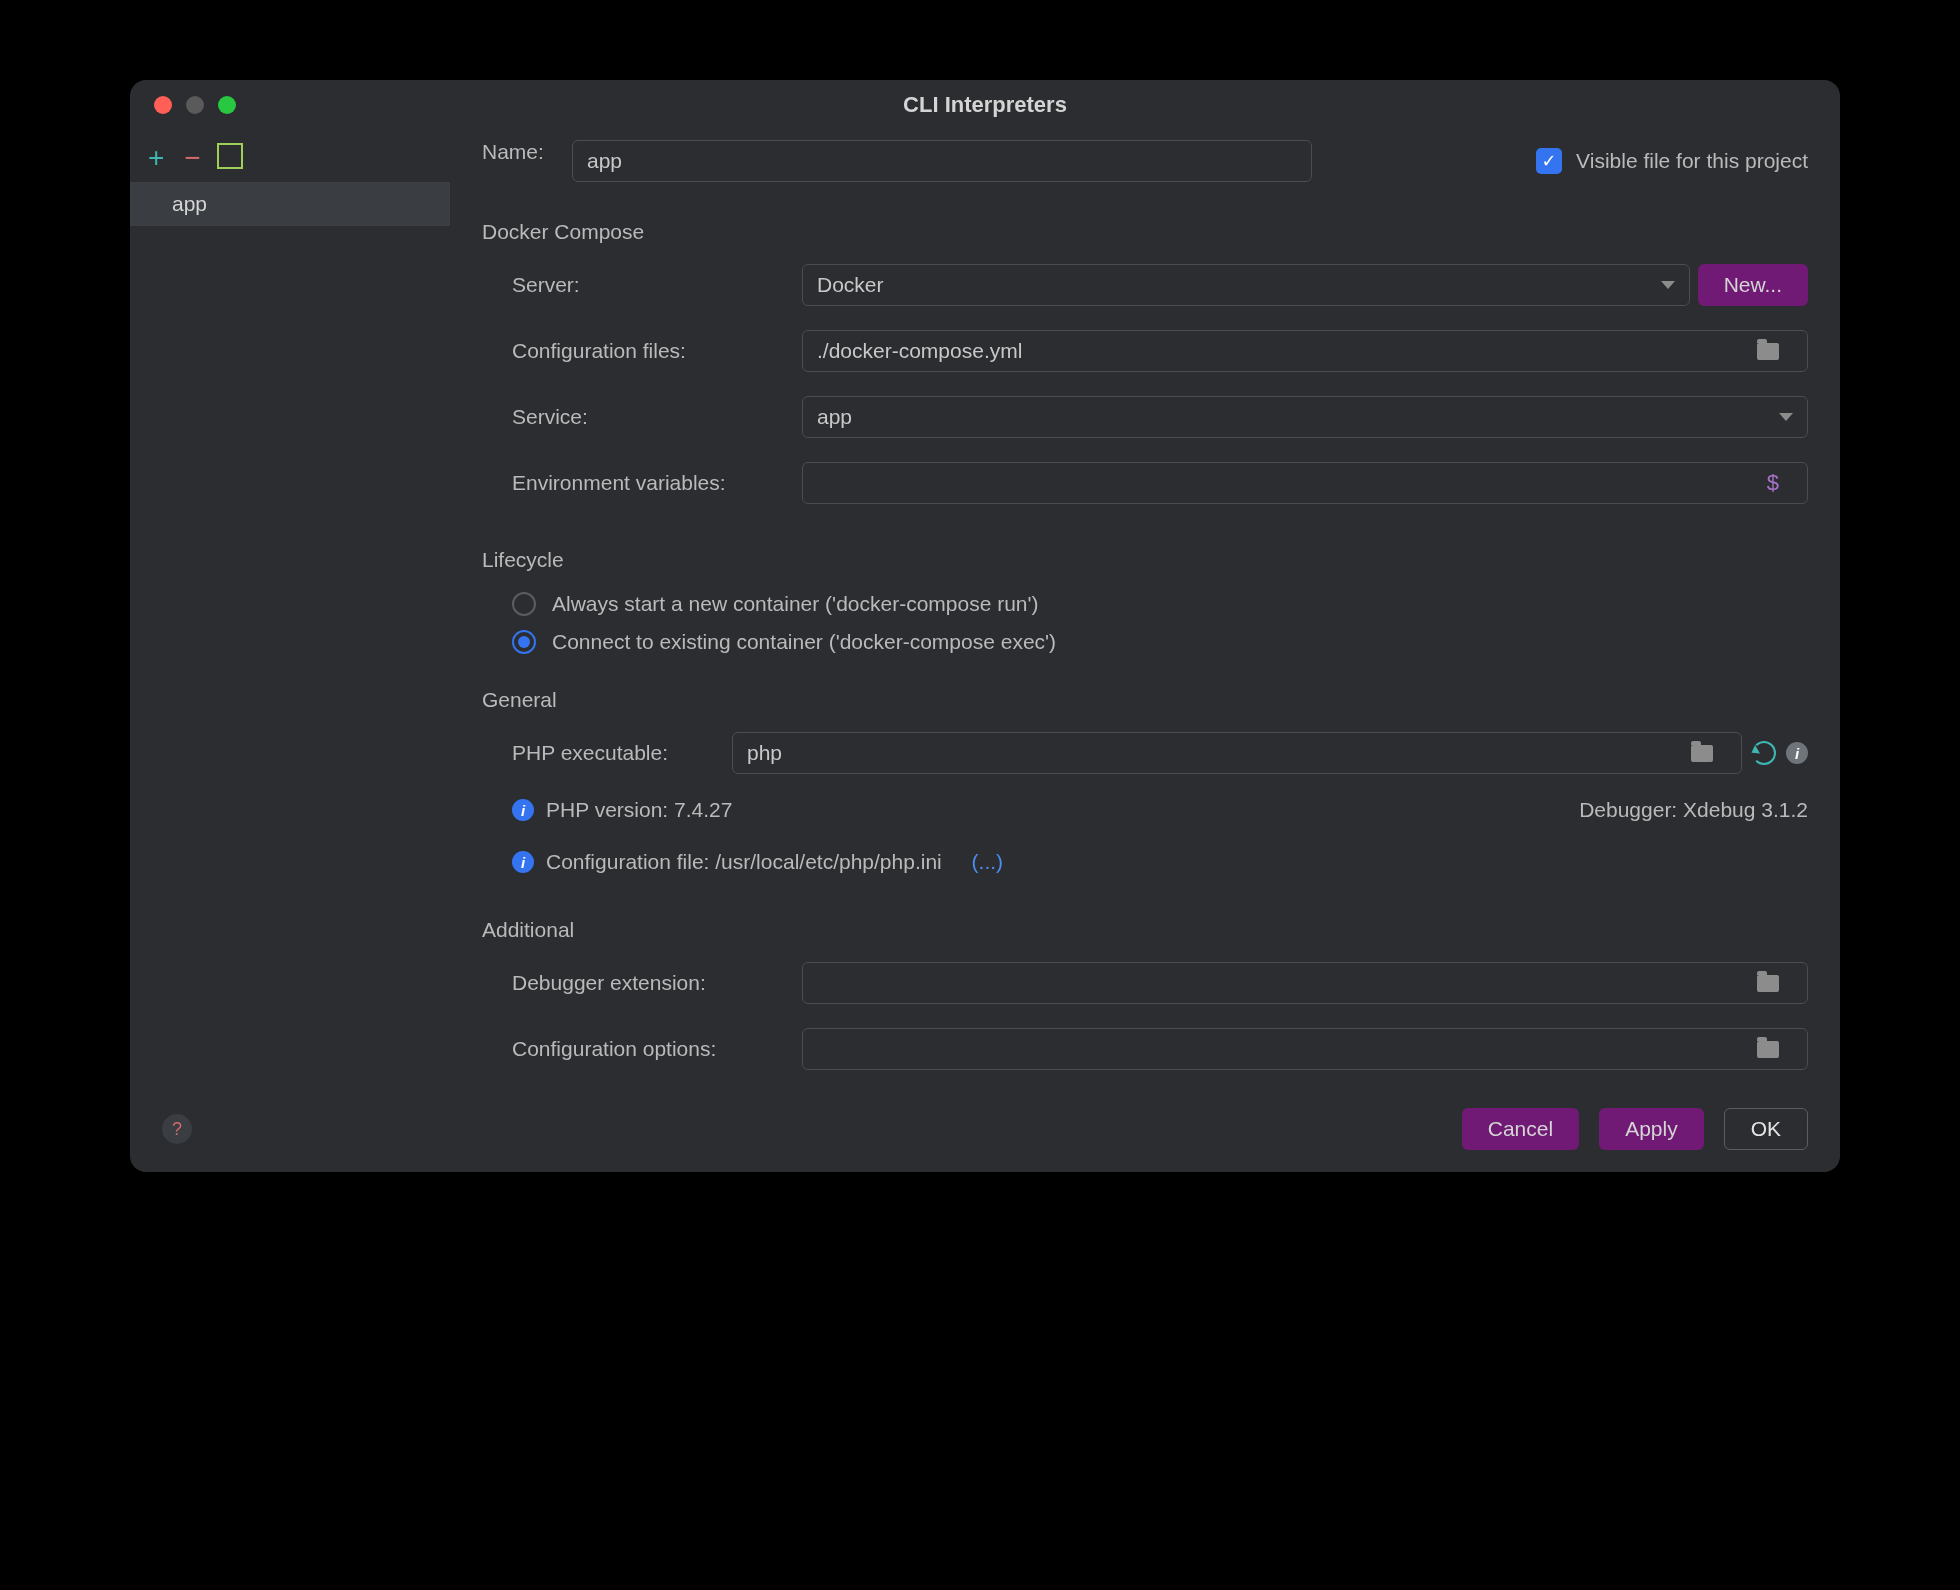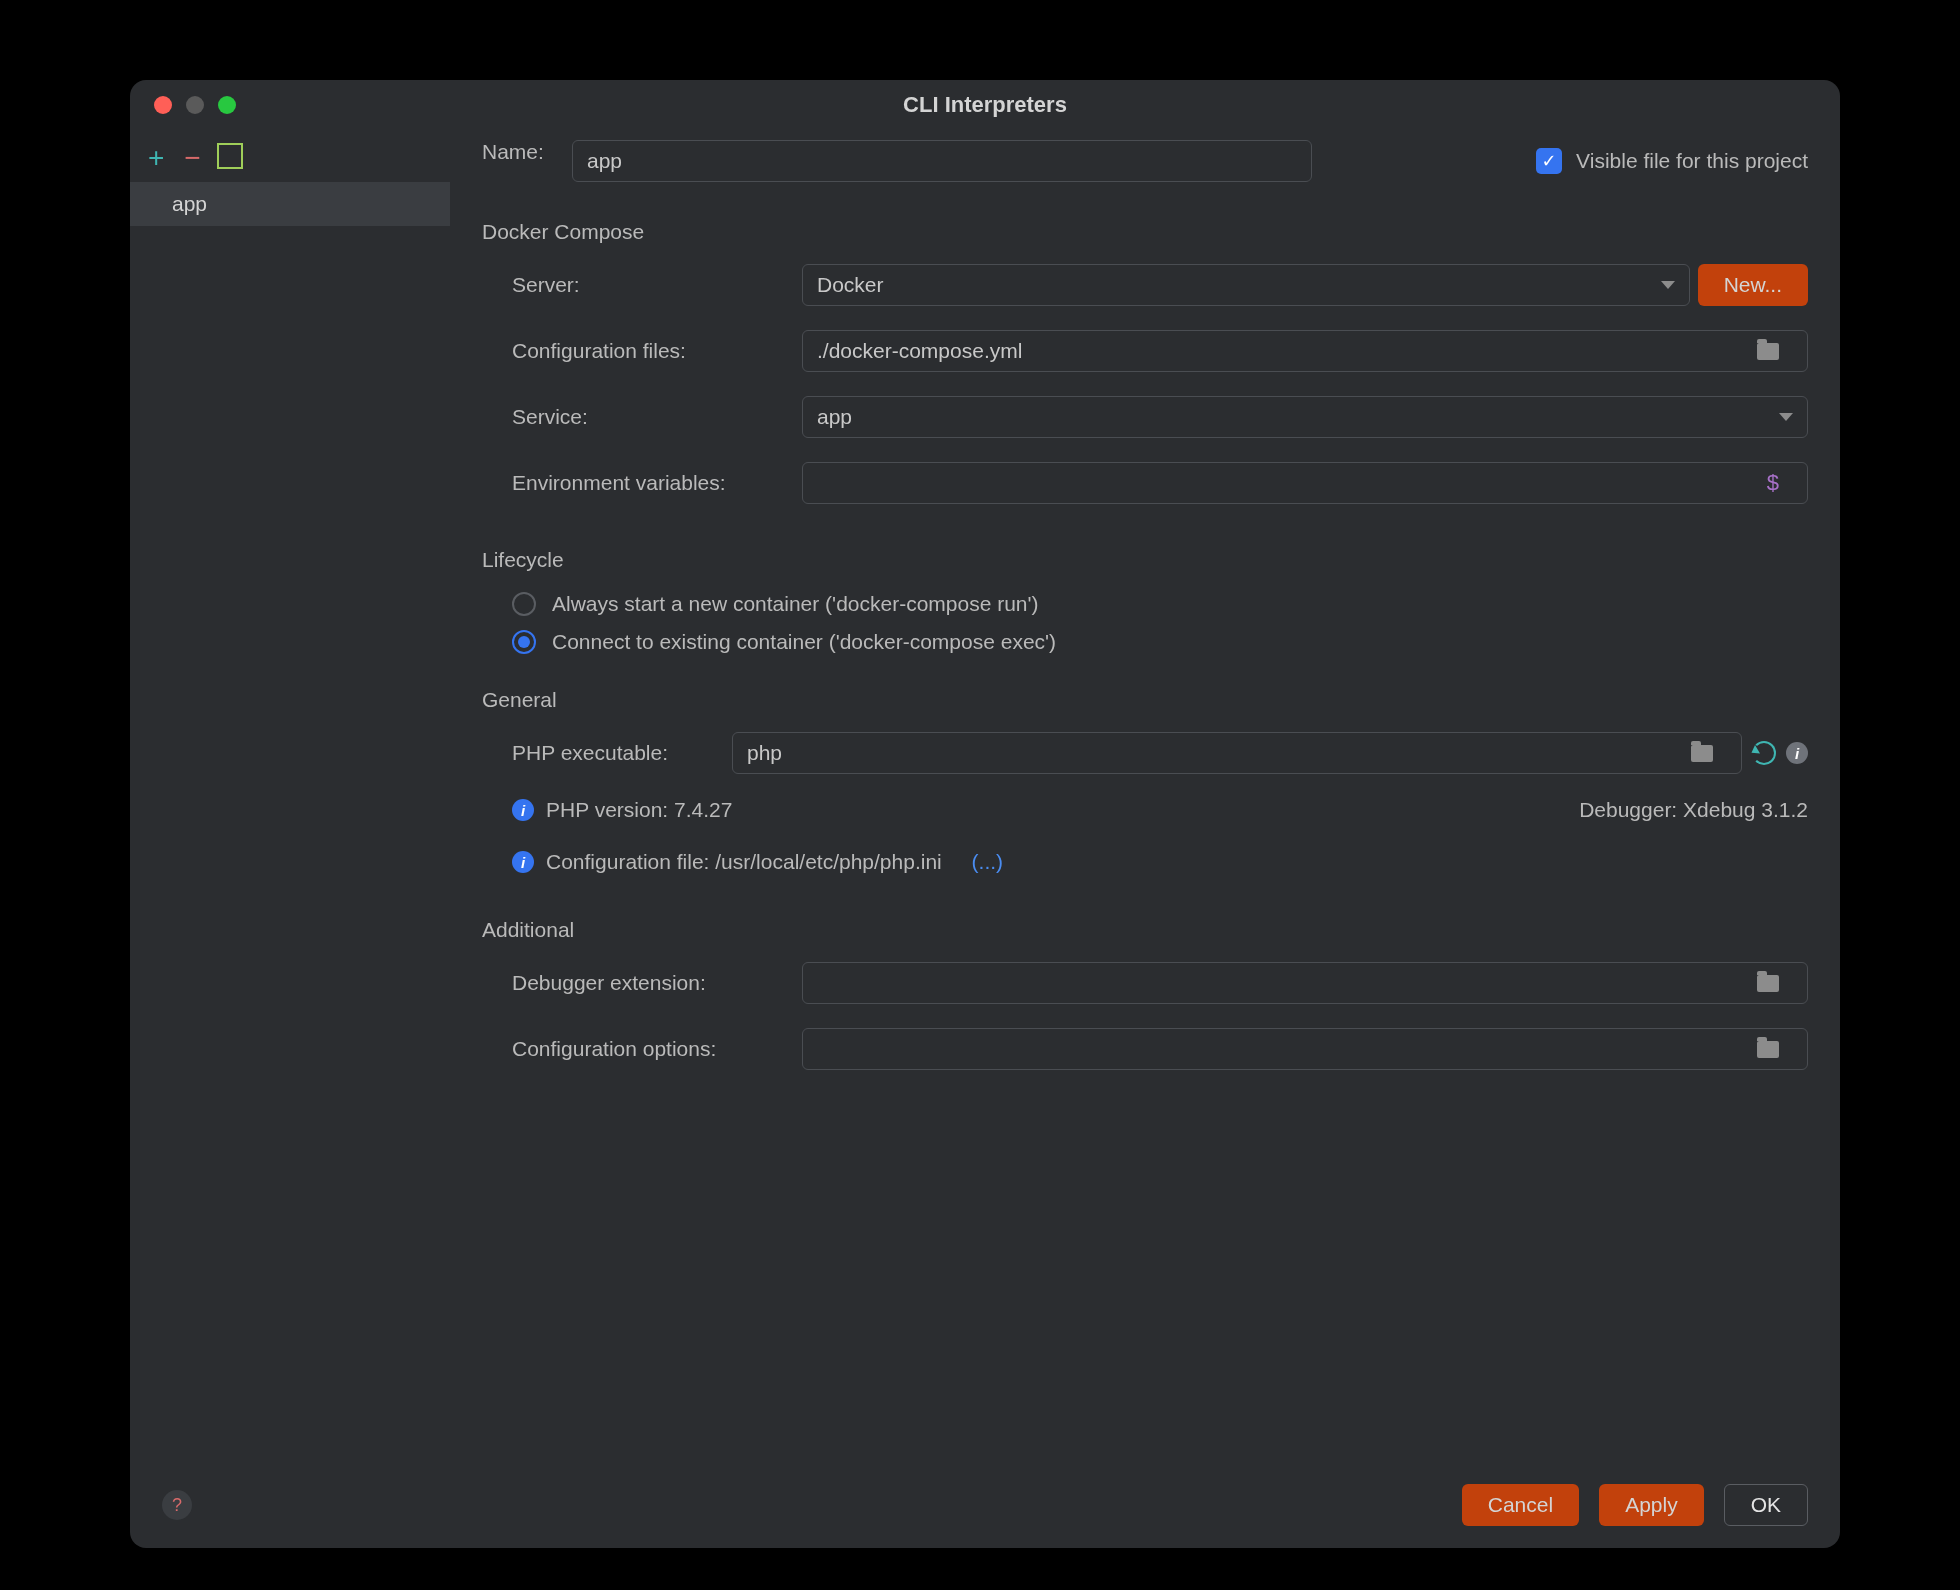--- a/index.html
+++ b/index.html
@@ -10,21 +10,21 @@
     color: #bababa;
     width: 1960px;
     height: 1590px;
     position: relative;
   }
   .window {
     position: absolute;
     left: 130px;
     top: 80px;
     width: 1710px;
-    height: 1468px;
+    height: 1092px;
     background: #2b2d30;
     border-radius: 16px;
     box-shadow: 0 30px 80px rgba(0,0,0,0.6);
     display: flex;
     flex-direction: column;
     overflow: hidden;
   }
   .titlebar {
     height: 50px;
     display: flex;
@@ -150,21 +150,21 @@
   .form-row .label { width: 290px; }
   .form-row .field { flex: 1; display: flex; gap: 8px; justify-content: flex-end; }
   .select { flex: 1; justify-content: space-between; cursor: pointer; }
   .chev-down {
     width: 0; height: 0;
     border-left: 7px solid transparent;
     border-right: 7px solid transparent;
     border-top: 8px solid #8c8c8c;
   }
   .btn {
-    background: #c2410c;
+    background: #701a75;
     border: none;
     border-radius: 6px;
     height: 42px;
     padding: 0 26px;
     color: #d4d4d4;
     font-size: 21px;
     cursor: pointer;
   }
   .btn.primary { background: #2b2d30; border: 1.5px solid #5a5d62; color: #e4e4e4; }
   .browse-field {

